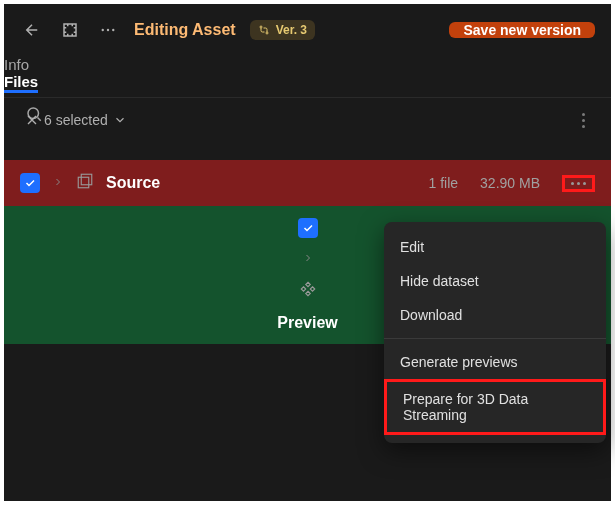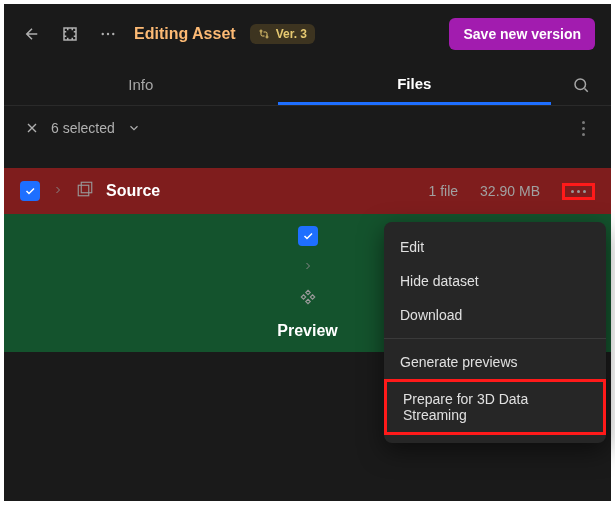--- a/index.html
+++ b/index.html
@@ -5,26 +5,26 @@
     * { margin: 0; padding: 0; box-sizing: border-box; font-family: -apple-system, BlinkMacSystemFont, "Segoe UI", sans-serif; }
     body { background: #fff; width: 615px; height: 505px; overflow: hidden; }
     .app { background: #1a1a1a; width: 607px; height: 497px; margin: 4px; color: #e8e8e8; }
     .topbar { display: flex; align-items: center; padding: 14px 16px; gap: 14px; }
     .icon-btn { width: 24px; height: 24px; display: flex; align-items: center; justify-content: center; cursor: pointer; color: #b0b0b0; }
     .icon-btn svg { width: 18px; height: 18px; }
     .title { font-weight: 700; font-size: 16px; color: #fdba74; }
     .version-badge { background: #3d3420; color: #e6c971; border-radius: 6px; padding: 3px 8px; font-size: 12px; font-weight: 600; display: flex; align-items: center; gap: 6px; }
     .version-badge svg { width: 12px; height: 12px; }
     .spacer { flex: 1; }
-    .save-btn { background: #a21caf; color: #fff; border: none; border-radius: 6px; padding: 8px 14px; font-weight: 700; font-size: 14px; cursor: pointer; }
-    .tabs { display: flex; align-items: flex-start; height: 42px; border-bottom: 1px solid #2a2a2a; }
+    .save-btn { background: #c2410c; color: #fff; border: none; border-radius: 6px; padding: 0 14px; font-weight: 700; font-size: 14px; cursor: pointer; }
+    .tabs { display: flex; align-items: flex-start; height: 42px; border-bottom: 1px solid #2a2a2a; flex-direction: column; }
     .tab { flex: 1; text-align: center; color: #a6a6a6; font-size: 15px; height: 100%; display: flex; align-items: center; justify-content: center; cursor: pointer; }
     .tab.active { color: #fff; font-weight: 700; border-bottom: 3px solid #1e6fff; }
     .search-tab { width: 60px; flex: none; }
-    .selection-bar { display: flex; align-items: center; padding: 10px 16px; gap: 7px; color: #b0b0b0; font-size: 14px; }
+    .selection-bar { display: flex; align-items: center; padding: 10px 16px; gap: 0; color: #b0b0b0; font-size: 14px; }
     .close-x svg { width: 16px; height: 16px; }
     .chev-down svg { width: 14px; height: 14px; }
     .more-dots { margin-left: auto; display:flex; flex-direction:column; gap:3px; align-items:center; justify-content:center; width:24px;}
     .more-dots .d { width:3px; height:3px; background:#7a7a7a; border-radius:50%; }
     .list { padding-top: 18px; }
     .row { display: flex; align-items: center; background: #7f1d1d; padding: 12px 16px; gap: 12px; }
     .row.dark { background: #14532d; flex-direction: column; }
     .checkbox { width: 20px; height: 20px; background: #1e6fff; border-radius: 4px; display: flex; align-items: center; justify-content: center; }
     .checkbox svg { width: 12px; height: 12px; }
     .chev-right svg { width: 12px; height: 12px; color:#888; }

